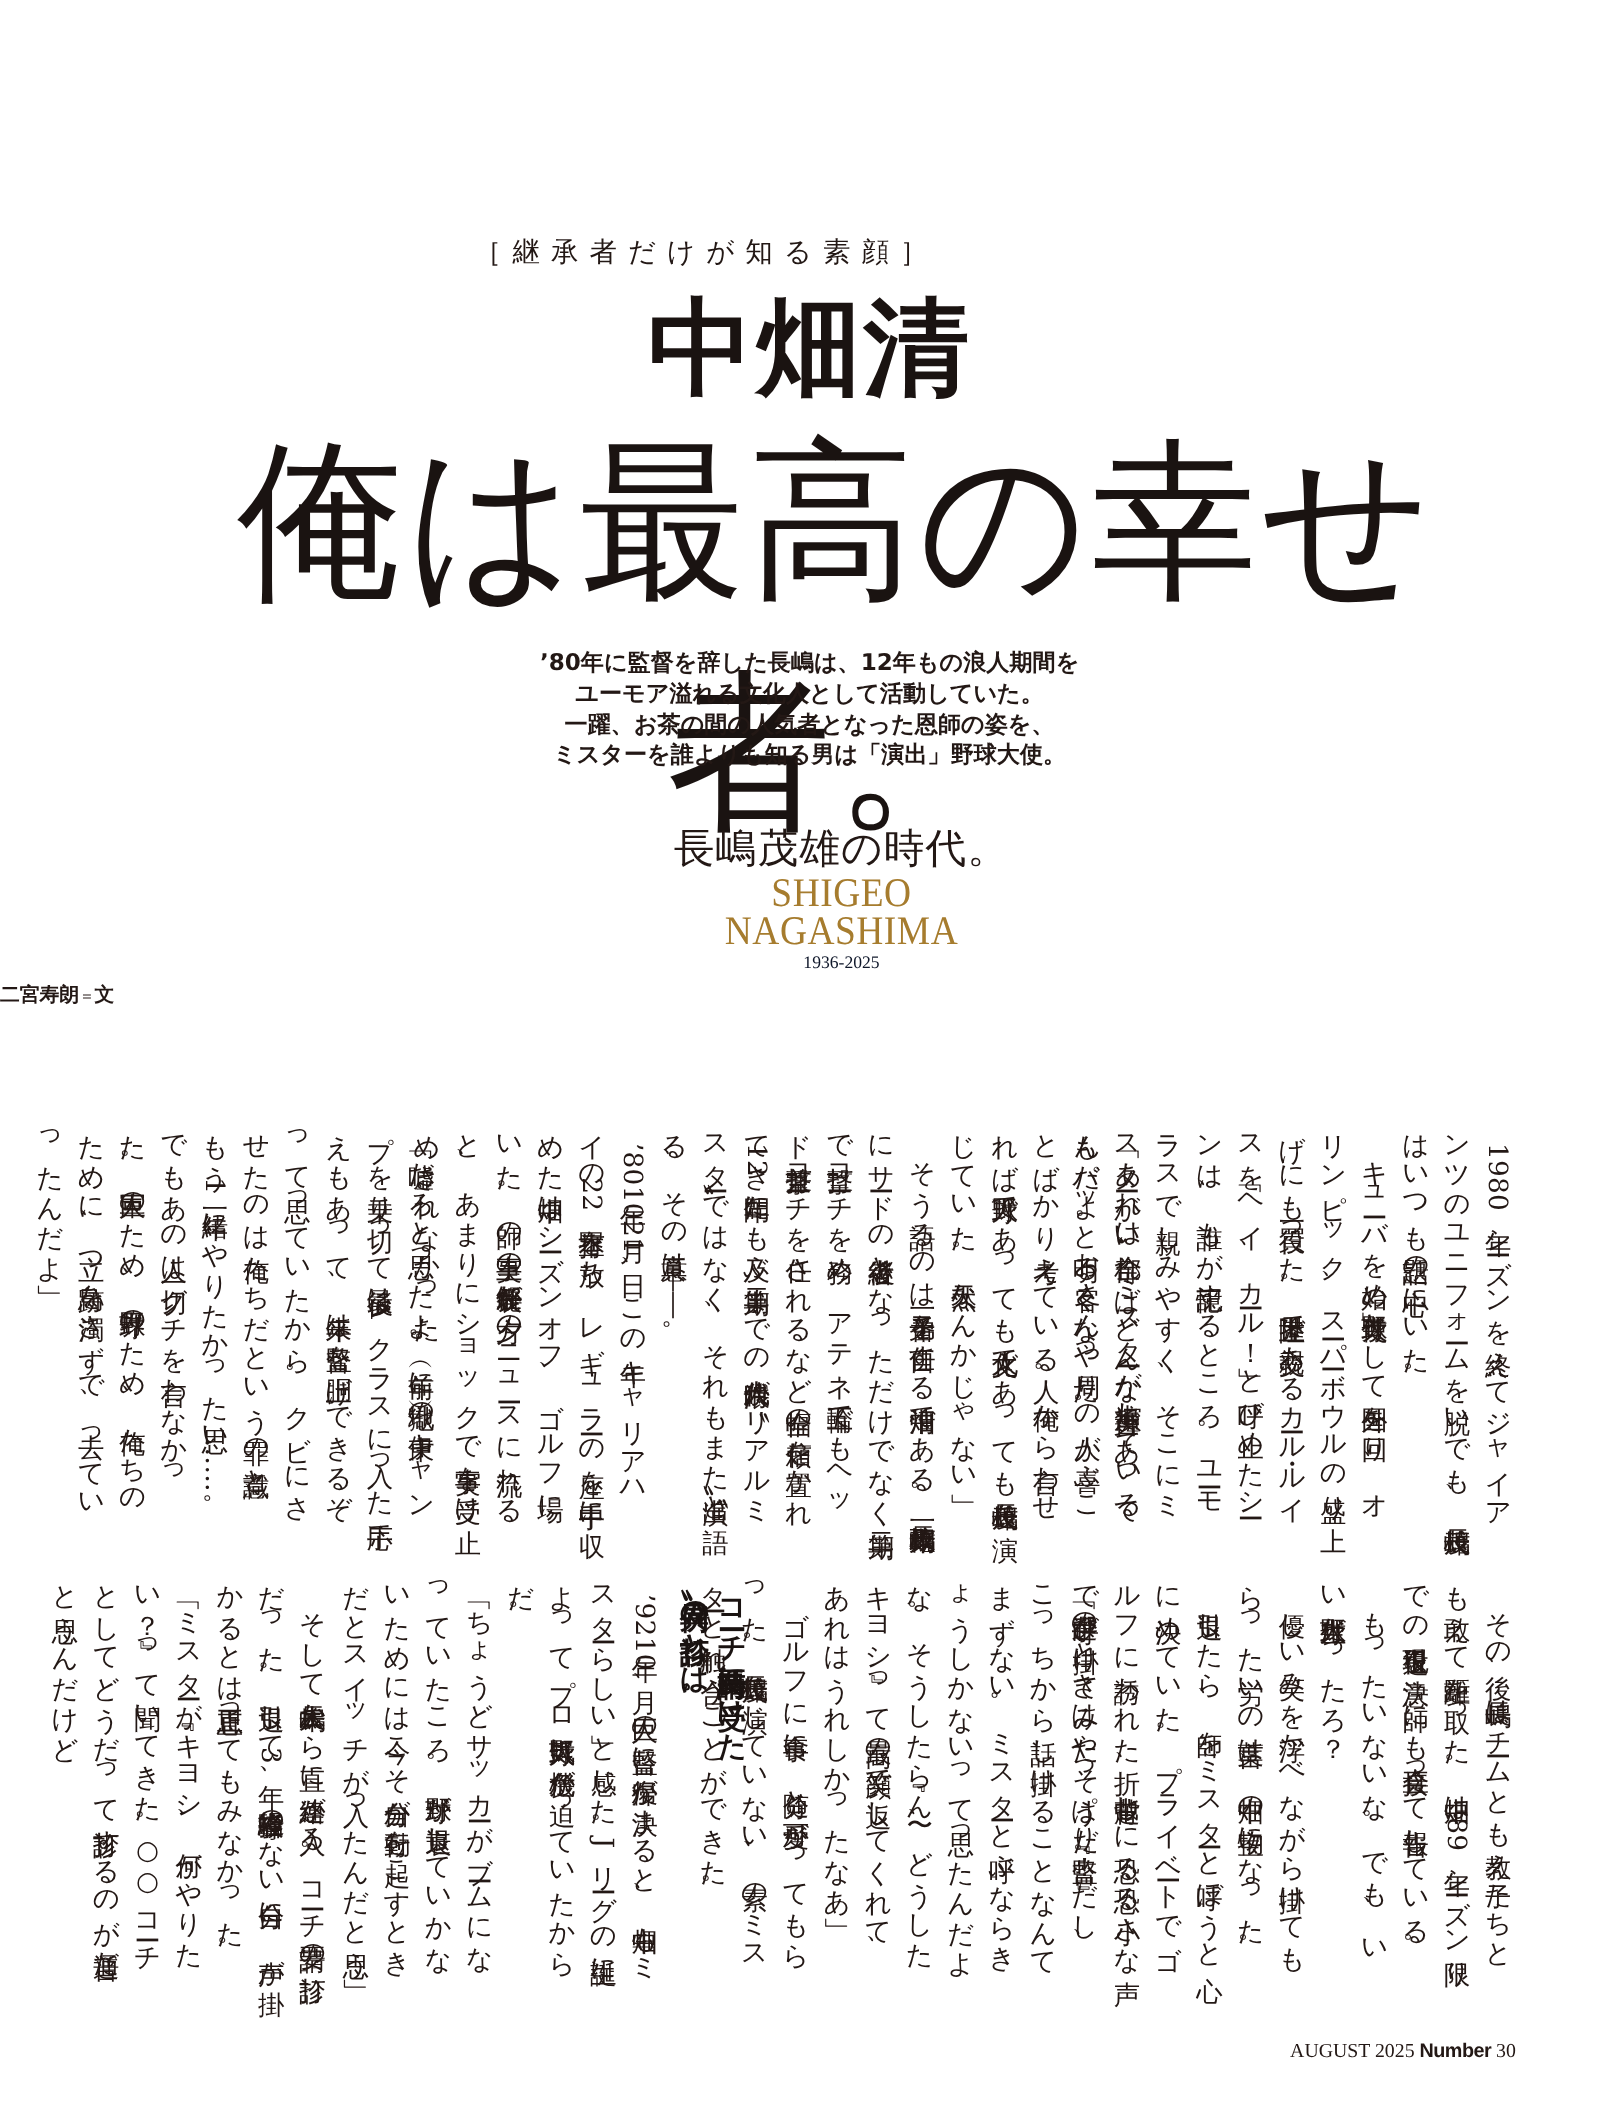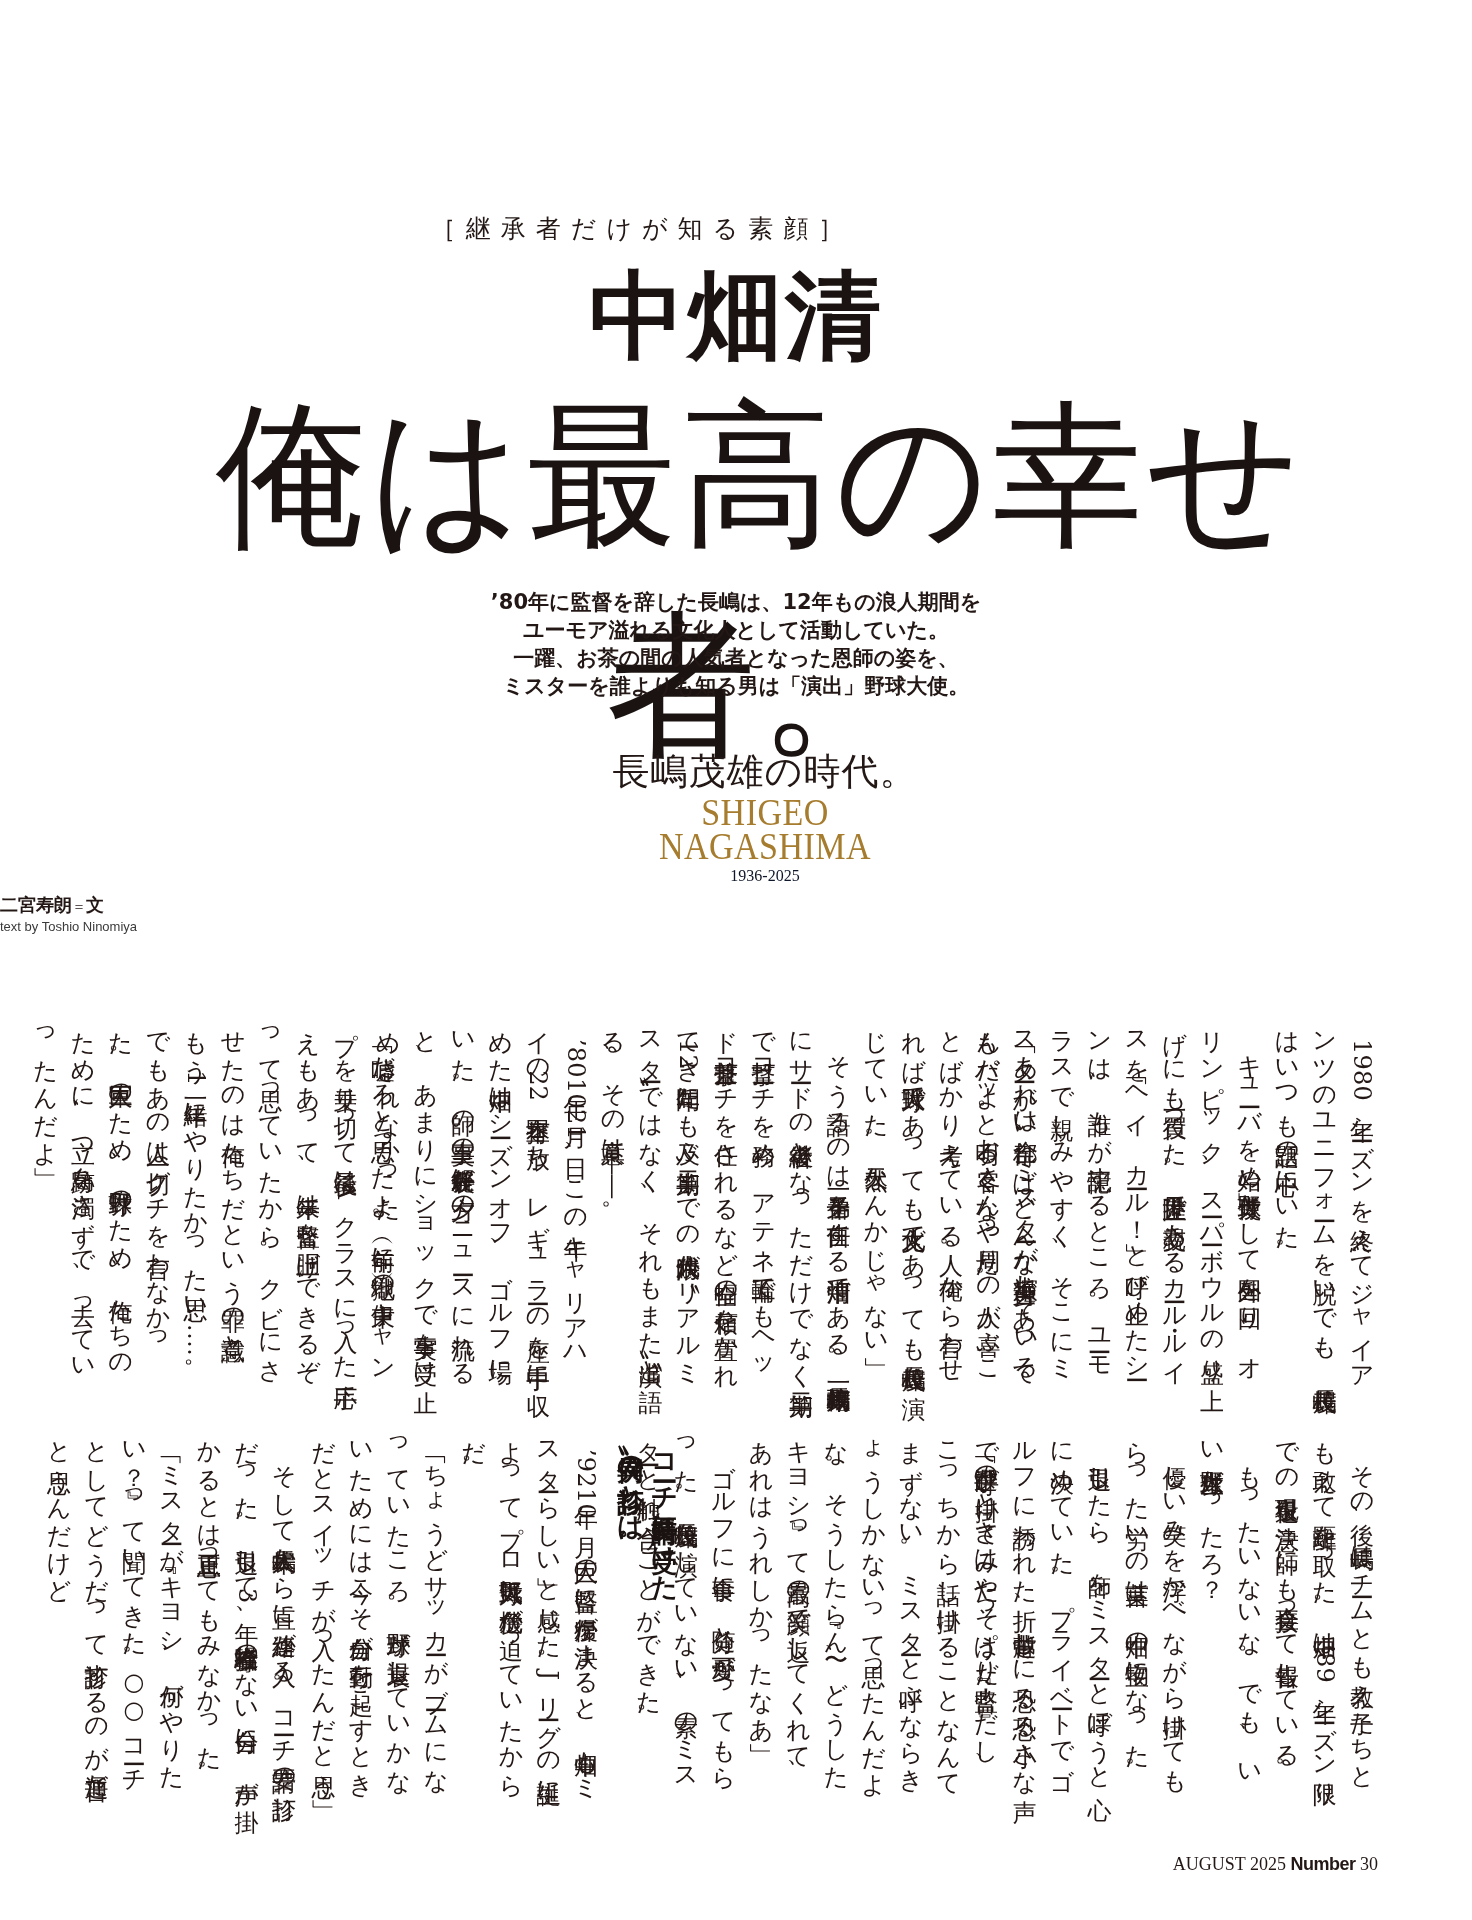--- a/index.html
+++ b/index.html
@@ -41,21 +41,20 @@
 
 <div class="abs series">
   <div class="series-jp">長嶋茂雄の時代。</div>
   <div class="series-en">SHIGEO</div>
   <div class="series-en">NAGASHIMA</div>
   <div class="series-years">1936-2025</div>
 </div>
 
 <div class="abs byline">
   <div class="byline-jp"><span>二宮寿朗</span><span class="eq">＝</span><span>文</span></div>
-  <div class="byline-en">text by Toshio Ninomiya</div>
 </div>
 
 <div class="vblock" style="right:92px; top:1015px; width:336px; height:370px;">
   <p>1980年シーズンを終えてジャイアンツのユニフォームを脱いでも、長嶋茂雄はいつも話題の中心にいた。</p>
   <p>キューバを始め「野球大使」として外国を回り、オリンピック、スーパーボウルの盛り上げにも一役買った。世界陸上で親交あるカール・ルイスを「ヘイ、カール！」と呼び止めたシーンは、誰もが記憶するところ。ユーモラスで親しみやすく、そこにミスターがいればどんな舞台であってもパッと明るくなった。</p>
 </div>
 <div class="vblock" style="right:428px; top:1015px; width:338px; height:370px;">
   <p>「あれは全部、ミスターが演出しているんだよ。お客さんや周りの人が喜ぶことばかり考えている人。俺から言わせれば野球人であっても文化人であっても長嶋茂雄を演じていた。天然なんかじゃない」</p>
   <p>そう語るのは一番弟子を自任する中畑清である。長嶋政権第一期にサードの後継者となっただけでなく第二期で打撃コーチを務め、アテネ五輪でもヘッド兼打撃コーチを任されるなど全幅の信頼を置かれてきた。</p>
 </div>

